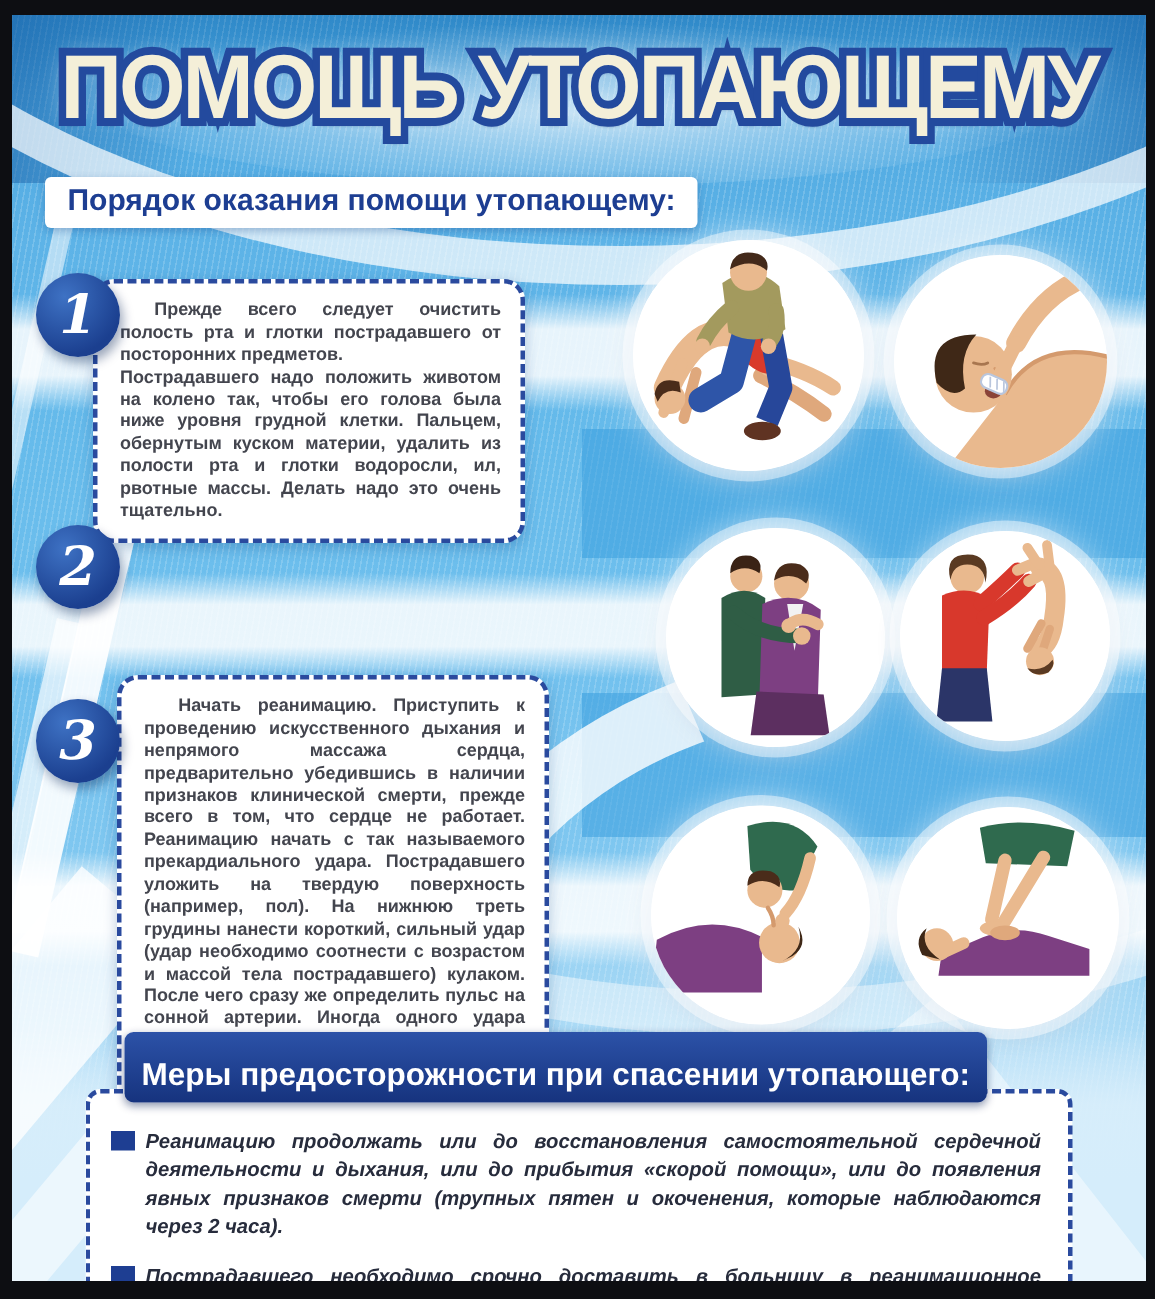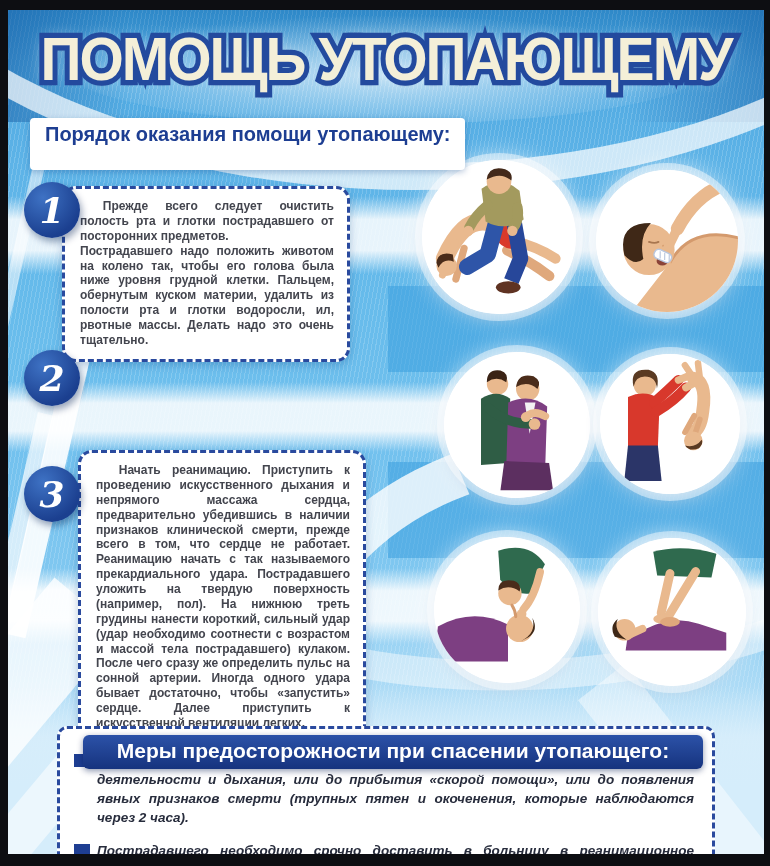--- a/index.html
+++ b/index.html
@@ -44,21 +44,21 @@
   
   .title-wrap{position:absolute;left:0;top:16px;width:100%;height:84px;z-index:6;transform:scaleY(1.06);}
   .title-layer{position:absolute;left:0;top:0;width:100%;text-align:center;
      font-weight:bold;font-size:57px;letter-spacing:-2px;white-space:nowrap;}
   .title-stroke{color:#234a9e;-webkit-text-stroke:10px #234a9e;
      text-shadow:0 5px 2px rgba(16,48,110,.35),0 0 14px rgba(255,255,255,.6);}
   .title-fill{color:#f4efd8;}
 
   
   .subtitle{position:absolute;left:22px;top:108px;z-index:6;background:#ffffff;border-radius:4px;
-     padding:5px 15px 24px;box-shadow:0 2px 6px rgba(10,60,130,.3);
+     padding:5px 15px 6px;box-shadow:0 2px 6px rgba(10,60,130,.3);
      font-weight:bold;font-size:20px;color:#1d3e92;white-space:nowrap;}
 
   
   .step-box{position:absolute;left:54px;width:288px;z-index:5;box-sizing:border-box;
      background:#ffffff;border:3px dashed #2a4a9e;border-radius:14px;
      padding:10px 13px 11px 15px;box-shadow:0 3px 9px rgba(5,55,120,.25);}
   .step-box p{margin:0;font-weight:bold;font-size:12px;line-height:1.24;color:#43454e;
      text-align:justify;text-indent:1.9em;white-space:pre-line;}
   .sb1{top:176px;} .sb2{top:344px;} .sb3{top:440px;margin-left:16px;}
   .step-num{position:absolute;left:16px;width:56px;height:56px;z-index:7;border-radius:50%;
@@ -73,23 +73,23 @@
      box-shadow:0 0 0 7px rgba(255,255,255,.45),0 0 24px rgba(255,255,255,.95),0 5px 14px rgba(25,85,150,.25);}
   .illus svg{display:block;width:100%;height:100%;}
   .c1{left:414px;top:150px;width:154px;height:154px;}
   .c2{left:588px;top:160px;width:142px;height:142px;}
   .c3{left:436px;top:342px;width:146px;height:146px;}
   .c4{left:592px;top:344px;width:140px;height:140px;}
   .c5{left:426px;top:527px;width:146px;height:146px;}
   .c6{left:590px;top:528px;width:148px;height:148px;}
 
   
-  .banner{position:absolute;left:75px;top:725px;width:620px;z-index:7;box-sizing:border-box;
+  .banner{position:absolute;left:75px;top:678px;width:575px;z-index:7;box-sizing:border-box;
      background:linear-gradient(180deg,#2c52a8,#16337e);border-radius:6px;
-     padding:4px 0 6px;text-align:center;color:#ffffff;font-weight:bold;font-size:21px;
+     padding:17px 0 6px;text-align:center;color:#ffffff;font-weight:bold;font-size:21px;
      box-shadow:0 2px 6px rgba(0,25,80,.45);}
   .prec-box{position:absolute;left:49px;top:716px;width:658px;z-index:6;box-sizing:border-box;
      background:#ffffff;border:3px dashed #2a4a9e;border-radius:10px;
      padding:22px 18px 12px 14px;}
   .prec-item{display:flex;align-items:flex-start;gap:7px;font-style:italic;}
   .prec-item + .prec-item{margin-top:13px;}
   .psq{flex:none;width:16px;height:13px;margin-top:3px;background:#1e3e92;}
   .prec-item p{margin:0;font-weight:bold;font-size:13.5px;line-height:1.42;color:#272c3c;text-align:justify;}
 </style>
 </head>

